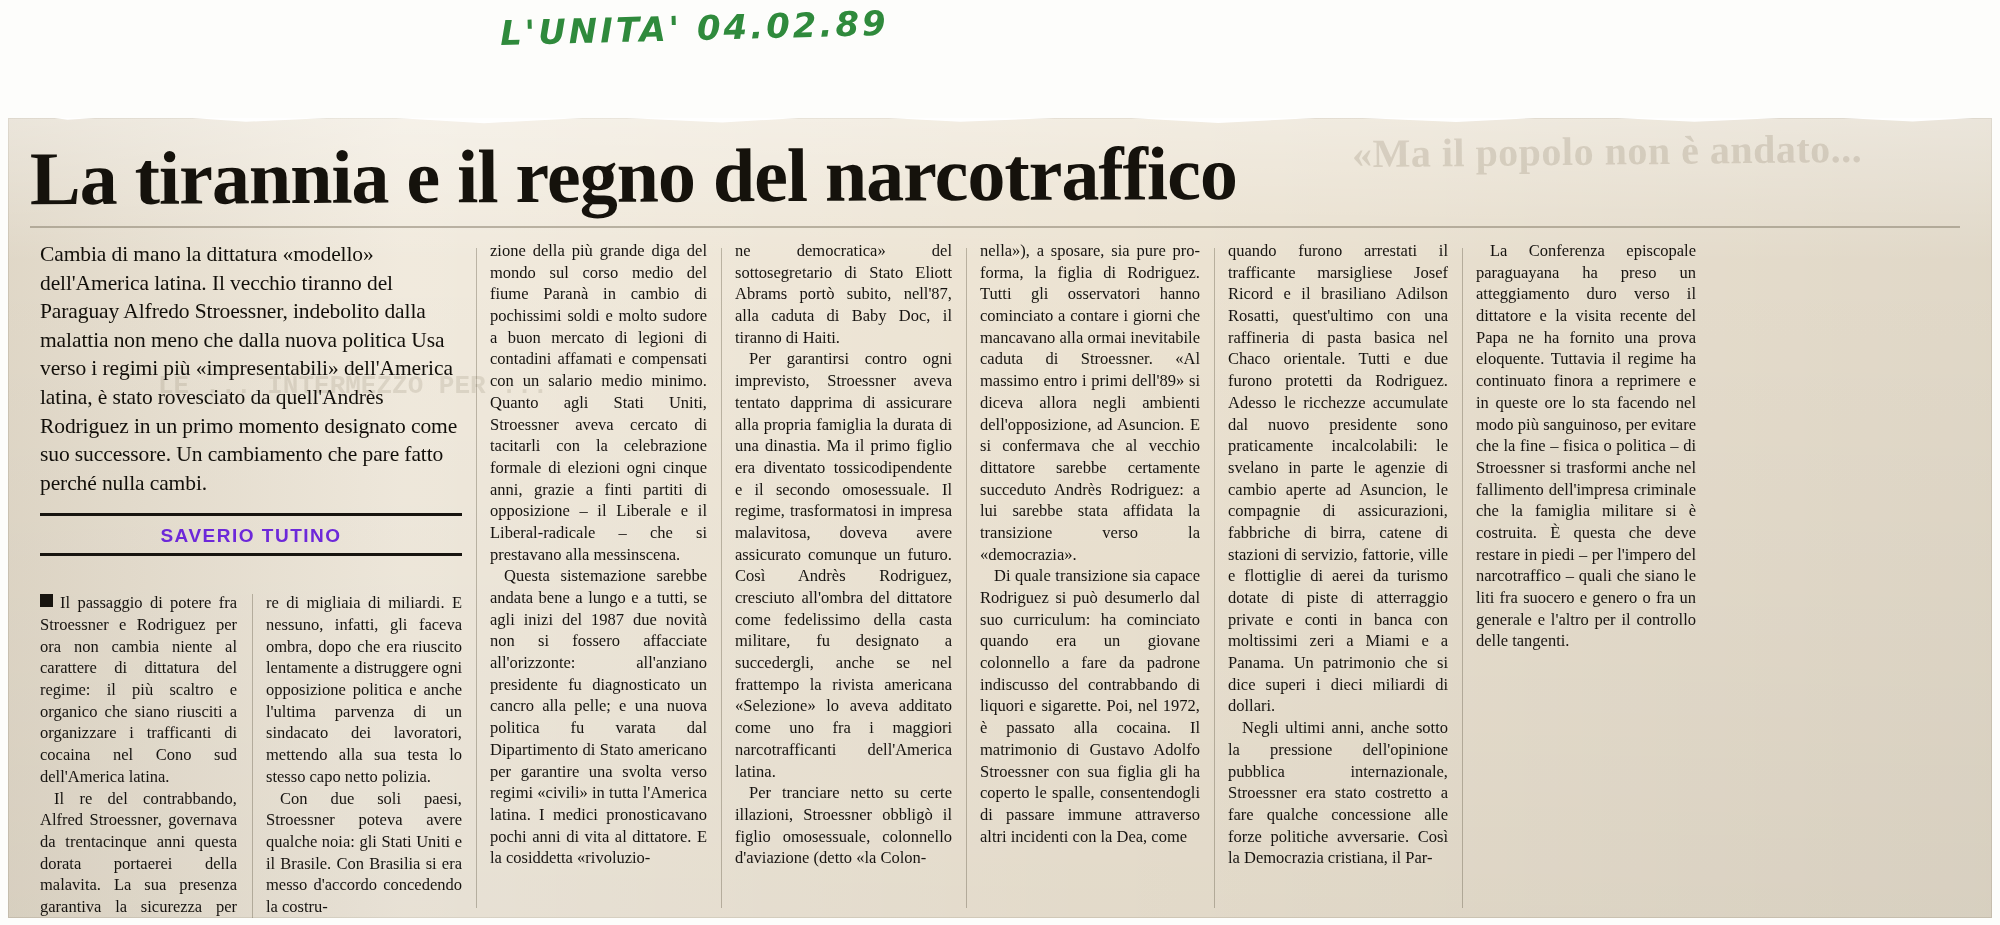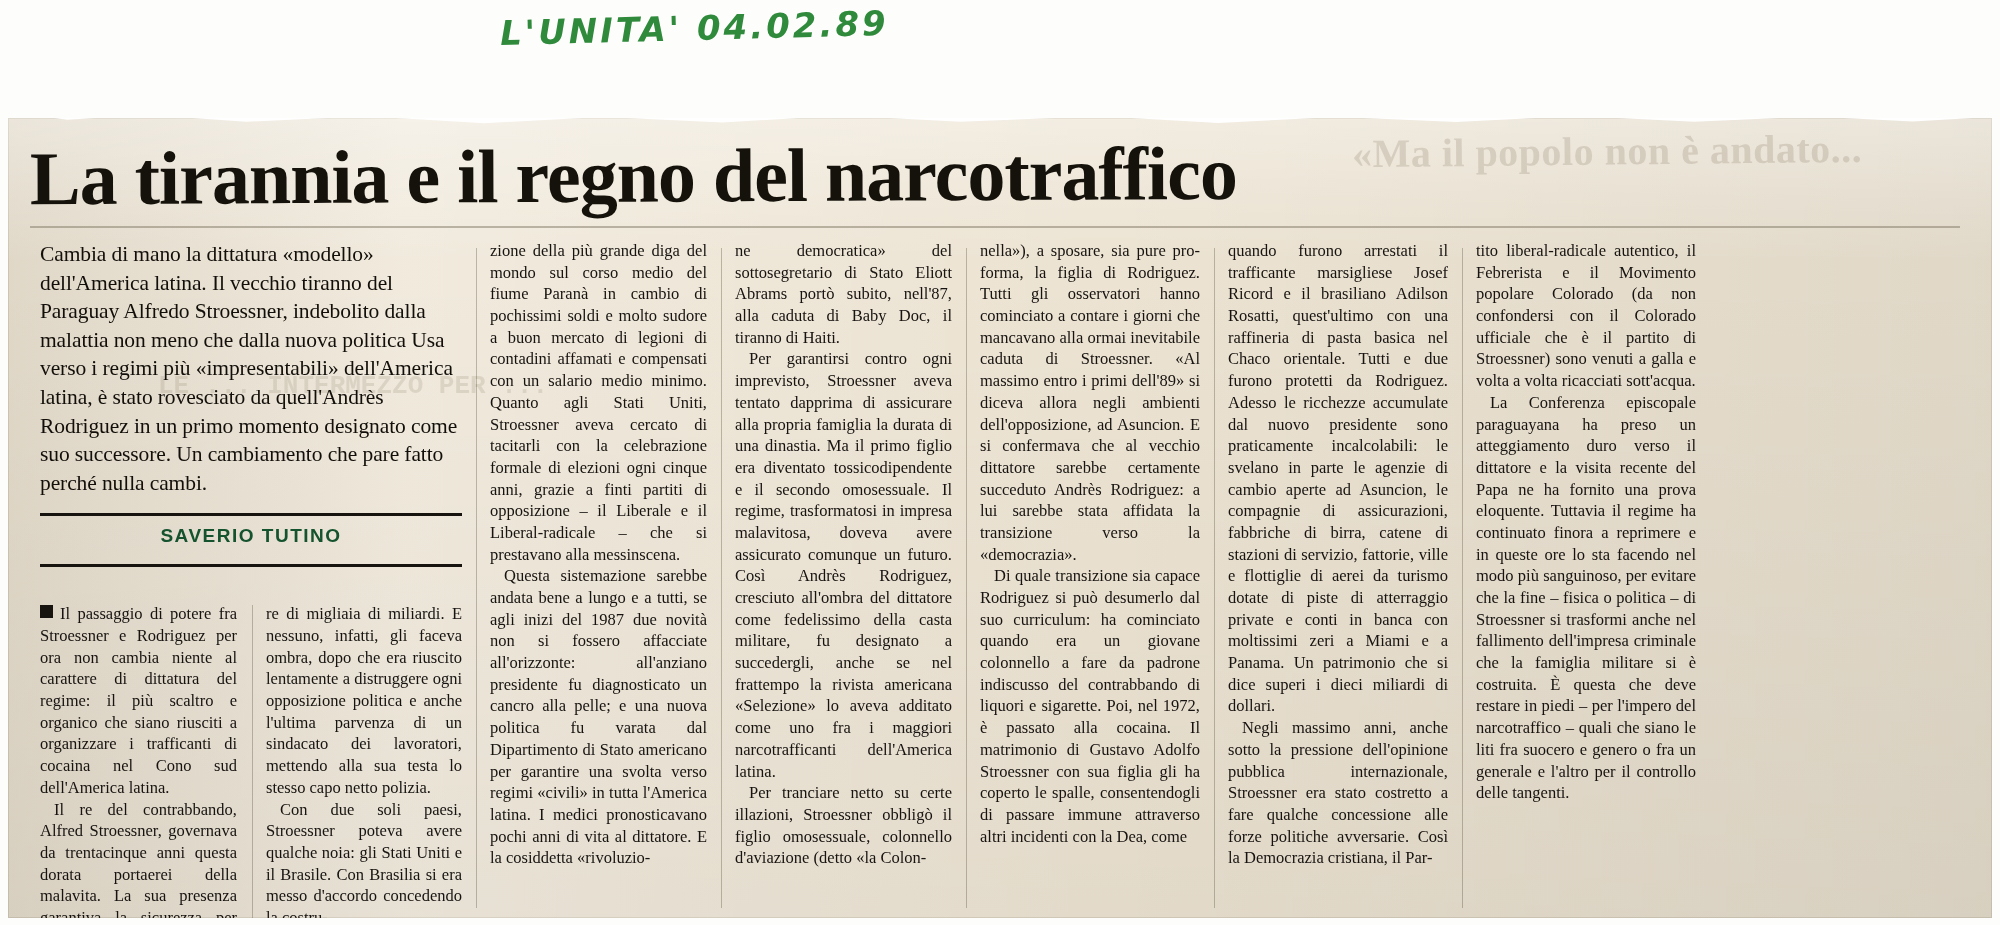--- a/index.html
+++ b/index.html
@@ -171,22 +171,22 @@
     height: 3px;
     background: #17140f;
     margin: 16px 0 8px 0;
   }
   .byline {
     font-family: "Liberation Sans", sans-serif;
     font-weight: bold;
     font-size: 19px;
     letter-spacing: 1.5px;
     text-align: center;
-    color: #14532d;
-    margin-bottom: 15px;
+    color: #6d28d9;
+    margin-bottom: 4px;
   }
   .byline-rule-2 {
     height: 3px;
     background: #17140f;
     margin: 0 0 12px 0;
   }
 
   .body-split {
     display: flex;
     gap: 2px;
@@ -276,23 +276,22 @@
         <p class="p">Per tranciare netto su certe illazioni, Stroessner obbligò il figlio omosessuale, colonnello d'aviazione (detto «la Colon-</p>
       </div>
 
       <div class="col c4">
         <p class="p first">nella»), a sposare, sia pure pro-forma, la figlia di Rodriguez. Tutti gli osservatori hanno cominciato a contare i giorni che mancavano alla ormai inevitabile caduta di Stroessner. «Al massimo entro i primi dell'89» si diceva allora negli ambienti dell'opposizione, ad Asuncion. E si confermava che al vecchio dittatore sarebbe certamente succeduto Andrès Rodriguez: a lui sarebbe stata affidata la transizione verso la «democrazia».</p>
         <p class="p">Di quale transizione sia capace Rodriguez si può desumerlo dal suo curriculum: ha cominciato quando era un giovane colonnello a fare da padrone indiscusso del contrabbando di liquori e sigarette. Poi, nel 1972, è passato alla cocaina. Il matrimonio di Gustavo Adolfo Stroessner con sua figlia gli ha coperto le spalle, consentendogli di passare immune attraverso altri incidenti con la Dea, come</p>
       </div>
 
       <div class="col c5">
         <p class="p first">quando furono arrestati il trafficante marsigliese Josef Ricord e il brasiliano Adilson Rosatti, quest'ultimo con una raffineria di pasta basica nel Chaco orientale. Tutti e due furono protetti da Rodriguez. Adesso le ricchezze accumulate dal nuovo presidente sono praticamente incalcolabili: le svelano in parte le agenzie di cambio aperte ad Asuncion, le compagnie di assicurazioni, fabbriche di birra, catene di stazioni di servizio, fattorie, ville e flottiglie di aerei da turismo dotate di piste di atterraggio private e conti in banca con moltissimi zeri a Miami e a Panama. Un patrimonio che si dice superi i dieci miliardi di dollari.</p>
-        <p class="p">Negli massimo anni, anche sotto la pressione dell'opinione pubblica internazionale, Stroessner era stato costretto a fare qualche concessione alle forze politiche avversarie. Così la Democrazia cristiana, il Par-</p>
+        <p class="p">Negli ultimi anni, anche sotto la pressione dell'opinione pubblica internazionale, Stroessner era stato costretto a fare qualche concessione alle forze politiche avversarie. Così la Democrazia cristiana, il Par-</p>
       </div>
 
       <div class="col c6">
-        <p class="p first">tito liberal-radicale autentico, il Febrerista e il Movimento popolare Colorado (da non confondersi con il Colorado ufficiale che è il partito di Stroessner) sono venuti a galla e volta a volta ricacciati sott'acqua.</p>
         <p class="p">La Conferenza episcopale paraguayana ha preso un atteggiamento duro verso il dittatore e la visita recente del Papa ne ha fornito una prova eloquente. Tuttavia il regime ha continuato finora a reprimere e in queste ore lo sta facendo nel modo più sanguinoso, per evitare che la fine – fisica o politica – di Stroessner si trasformi anche nel fallimento dell'impresa criminale che la famiglia militare si è costruita. È questa che deve restare in piedi – per l'impero del narcotraffico – quali che siano le liti fra suocero e genero o fra un generale e l'altro per il controllo delle tangenti.</p>
       </div>
 
     </div>
   </div>
 </div>
 
 </body></html>

